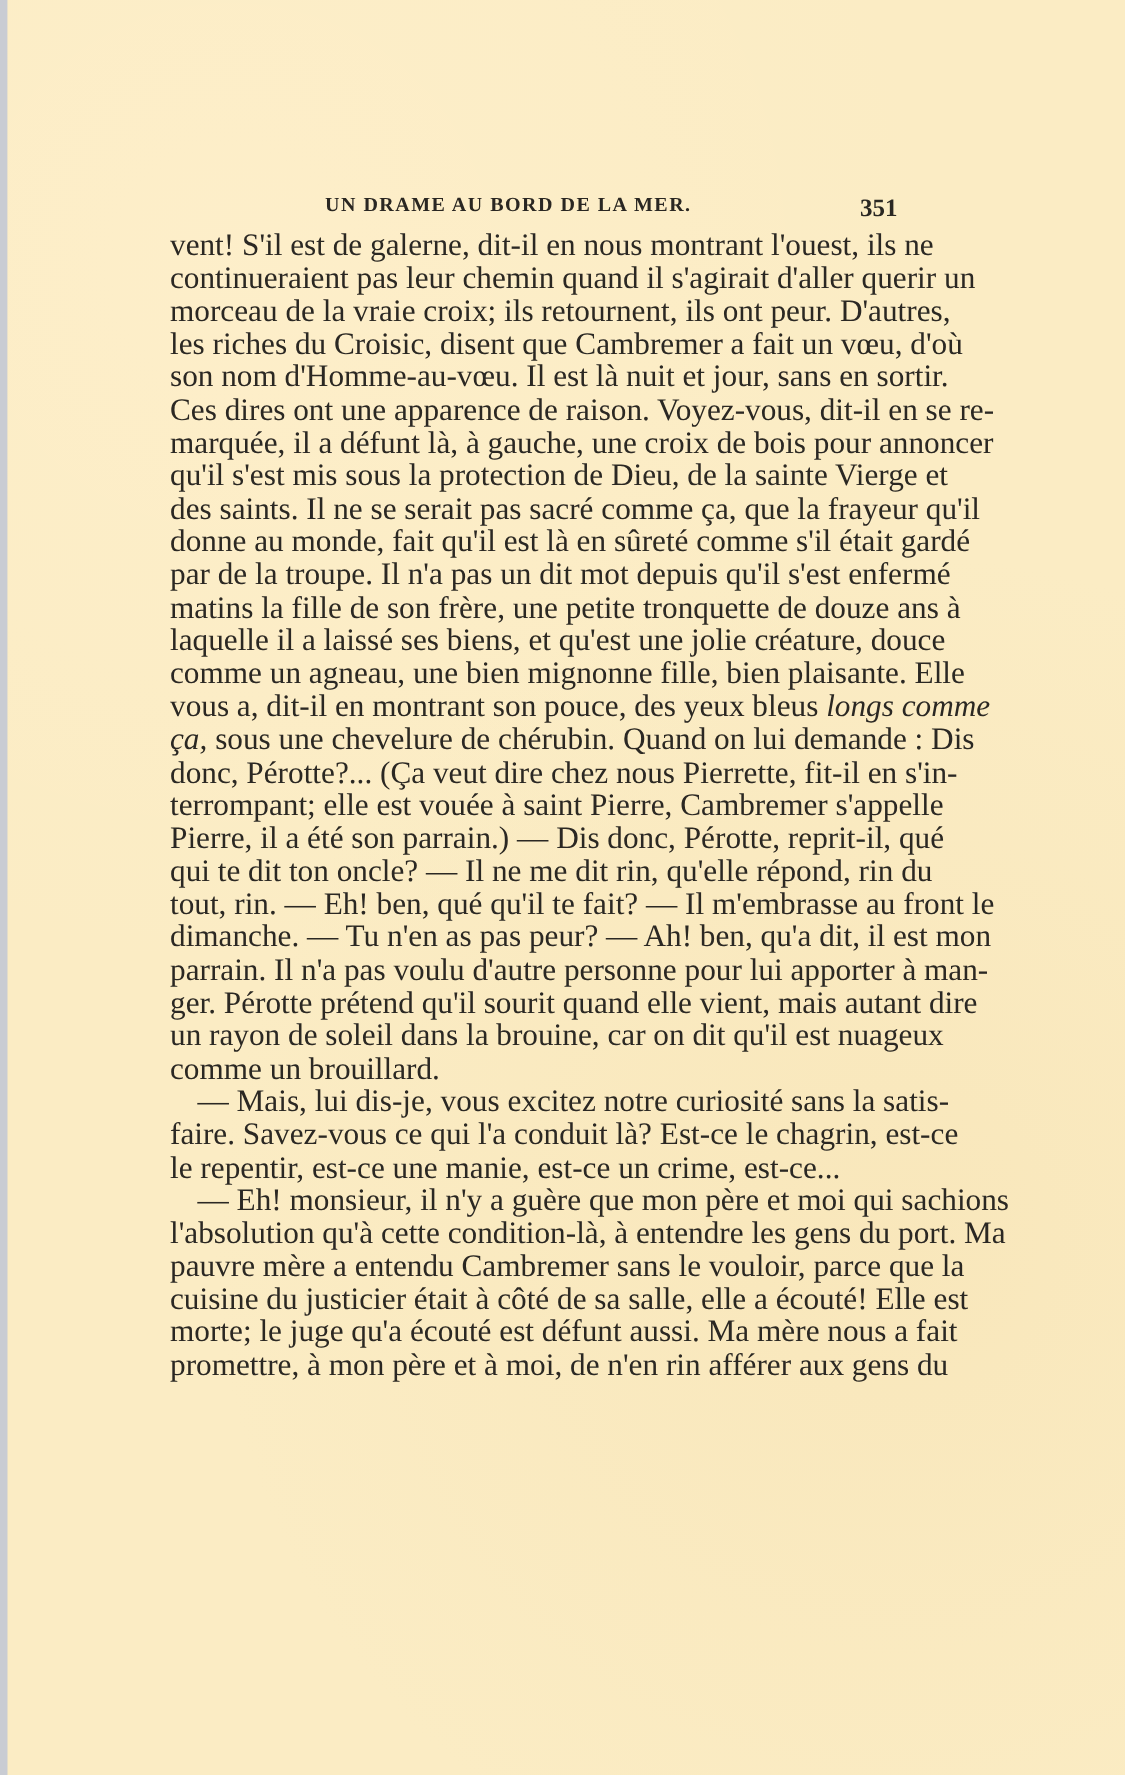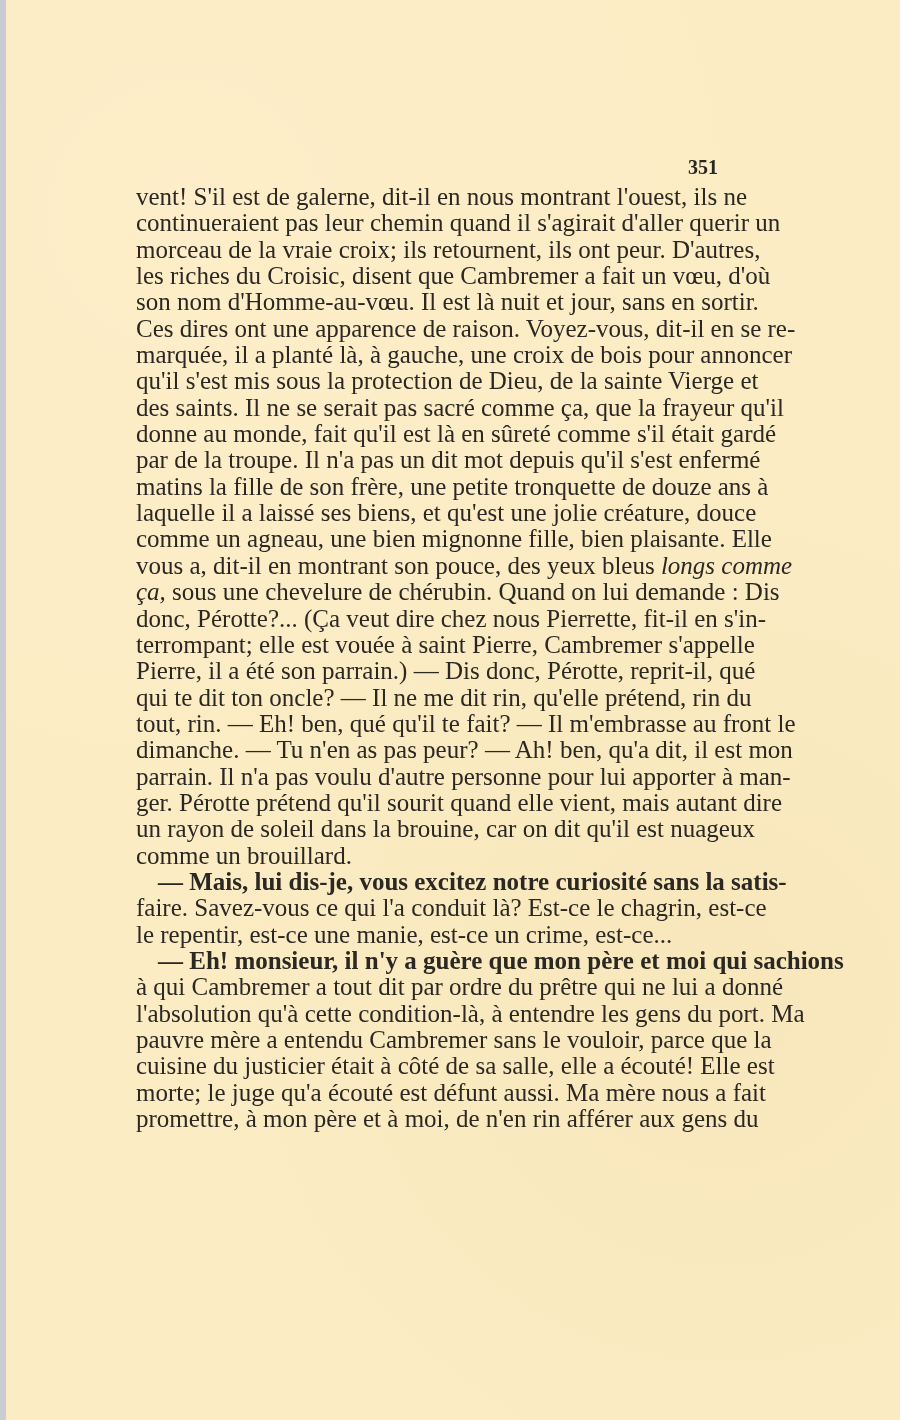--- a/index.html
+++ b/index.html
@@ -64,64 +64,63 @@
       white-space: nowrap;
       text-align: justify;
       text-align-last: justify;
       padding-left: 6px;
     }
     .line.last {
       text-align-last: left;
     }
     .line.indent {
       padding-left: 28px;
-      font-weight: bold;
     }
     .line em {
       font-style: italic;
     }
   </style>
 </head>
 <body>
 
 <div class="page">
   <div class="running-head">
+    <span class="running-title">UN DRAME AU BORD DE LA MER.</span>
     <span class="page-number">351</span>
   </div>
   <div class="body-text" id="body-text">
       <span class="line"><span>vent! S'il est de galerne, dit-il en nous montrant l'ouest, ils ne</span></span>
       <span class="line"><span>continueraient pas leur chemin quand il s'agirait d'aller querir un</span></span>
       <span class="line"><span>morceau de la vraie croix; ils retournent, ils ont peur. D'autres,</span></span>
       <span class="line"><span>les riches du Croisic, disent que Cambremer a fait un vœu, d'où</span></span>
       <span class="line"><span>son nom d'Homme-au-vœu. Il est là nuit et jour, sans en sortir.</span></span>
       <span class="line"><span>Ces dires ont une apparence de raison. Voyez-vous, dit-il en se re-</span></span>
-      <span class="line"><span>marquée, il a planté là, à gauche, une croix de bois pour annoncer</span></span>
+      <span class="line"><span>marquée, il a défunt là, à gauche, une croix de bois pour annoncer</span></span>
       <span class="line"><span>qu'il s'est mis sous la protection de Dieu, de la sainte Vierge et</span></span>
       <span class="line"><span>des saints. Il ne se serait pas sacré comme ça, que la frayeur qu'il</span></span>
       <span class="line"><span>donne au monde, fait qu'il est là en sûreté comme s'il était gardé</span></span>
       <span class="line"><span>par de la troupe. Il n'a pas un dit mot depuis qu'il s'est enfermé</span></span>
       <span class="line"><span>matins la fille de son frère, une petite tronquette de douze ans à</span></span>
       <span class="line"><span>laquelle il a laissé ses biens, et qu'est une jolie créature, douce</span></span>
       <span class="line"><span>comme un agneau, une bien mignonne fille, bien plaisante. Elle</span></span>
       <span class="line"><span>vous a, dit-il en montrant son pouce, des yeux bleus </span><em>longs comme</em></span>
       <span class="line"><em>ça,</em><span> sous une chevelure de chérubin. Quand on lui demande : Dis</span></span>
       <span class="line"><span>donc, Pérotte?... (Ça veut dire chez nous Pierrette, fit-il en s'in-</span></span>
       <span class="line"><span>terrompant; elle est vouée à saint Pierre, Cambremer s'appelle</span></span>
       <span class="line"><span>Pierre, il a été son parrain.) — Dis donc, Pérotte, reprit-il, qué</span></span>
-      <span class="line"><span>qui te dit ton oncle? — Il ne me dit rin, qu'elle prétend, rin du</span></span>
+      <span class="line"><span>qui te dit ton oncle? — Il ne me dit rin, qu'elle répond, rin du</span></span>
       <span class="line"><span>tout, rin. — Eh! ben, qué qu'il te fait? — Il m'embrasse au front le</span></span>
       <span class="line"><span>dimanche. — Tu n'en as pas peur? — Ah! ben, qu'a dit, il est mon</span></span>
       <span class="line"><span>parrain. Il n'a pas voulu d'autre personne pour lui apporter à man-</span></span>
       <span class="line"><span>ger. Pérotte prétend qu'il sourit quand elle vient, mais autant dire</span></span>
       <span class="line"><span>un rayon de soleil dans la brouine, car on dit qu'il est nuageux</span></span>
       <span class="line last"><span>comme un brouillard.</span></span>
       <span class="line indent"><span>— Mais, lui dis-je, vous excitez notre curiosité sans la satis-</span></span>
       <span class="line"><span>faire. Savez-vous ce qui l'a conduit là? Est-ce le chagrin, est-ce</span></span>
       <span class="line last"><span>le repentir, est-ce une manie, est-ce un crime, est-ce...</span></span>
       <span class="line indent"><span>— Eh! monsieur, il n'y a guère que mon père et moi qui sachions</span></span>
-      <span class="line"><span>à qui Cambremer a tout dit par ordre du prêtre qui ne lui a donné</span></span>
       <span class="line"><span>l'absolution qu'à cette condition-là, à entendre les gens du port. Ma</span></span>
       <span class="line"><span>pauvre mère a entendu Cambremer sans le vouloir, parce que la</span></span>
       <span class="line"><span>cuisine du justicier était à côté de sa salle, elle a écouté! Elle est</span></span>
       <span class="line"><span>morte; le juge qu'a écouté est défunt aussi. Ma mère nous a fait</span></span>
       <span class="line"><span>promettre, à mon père et à moi, de n'en rin afférer aux gens du</span></span>
     </div>
 </div>
 
 </body></html>

